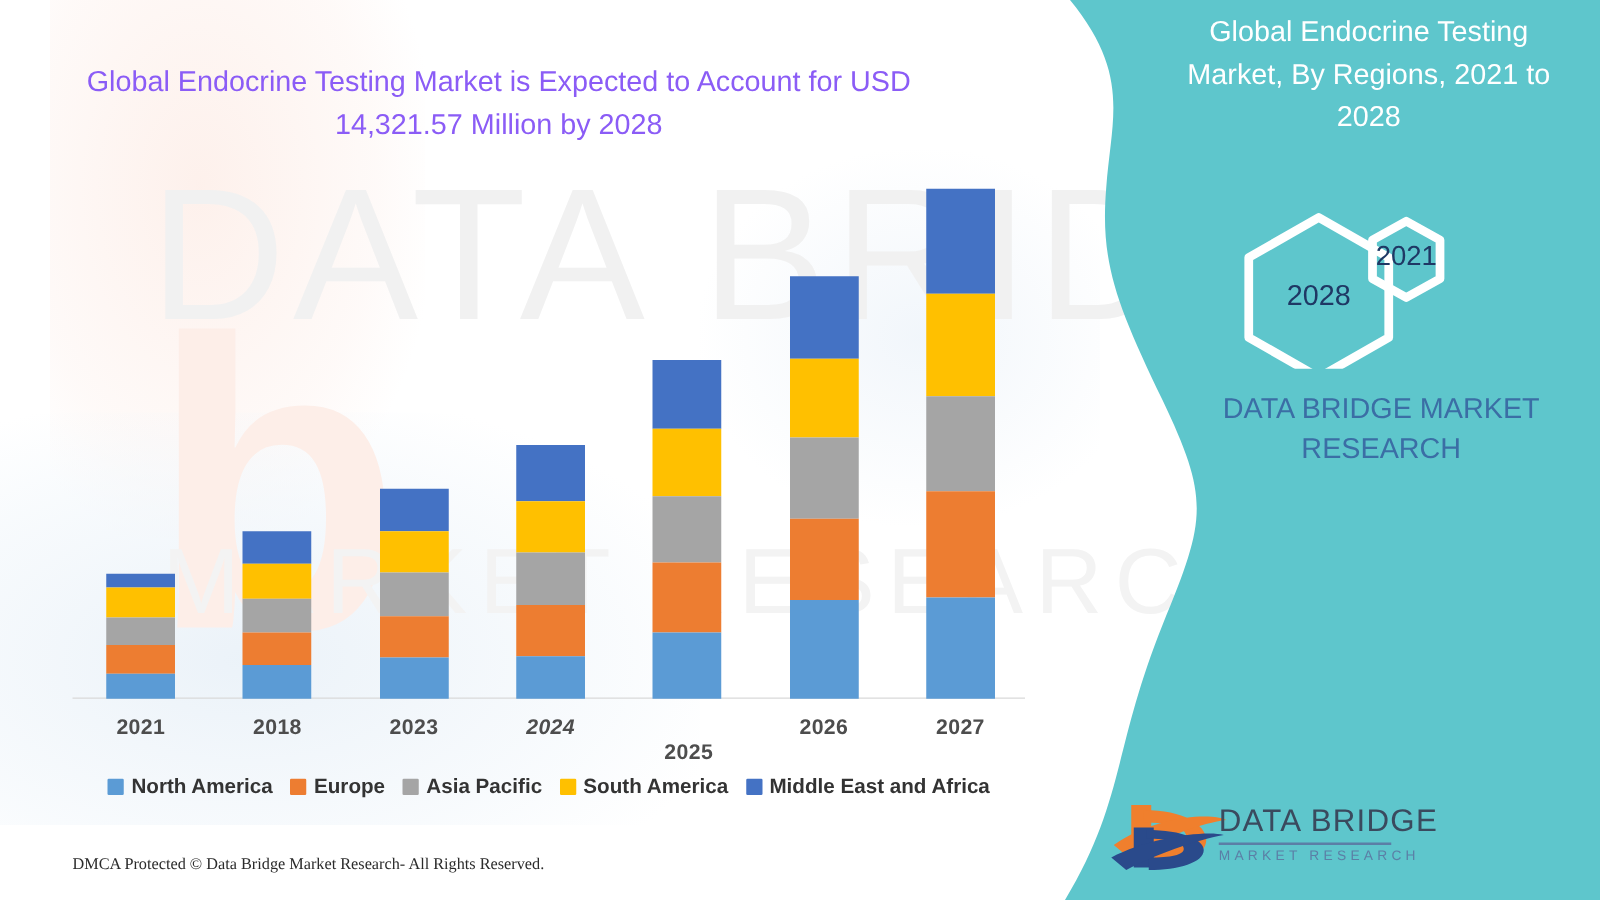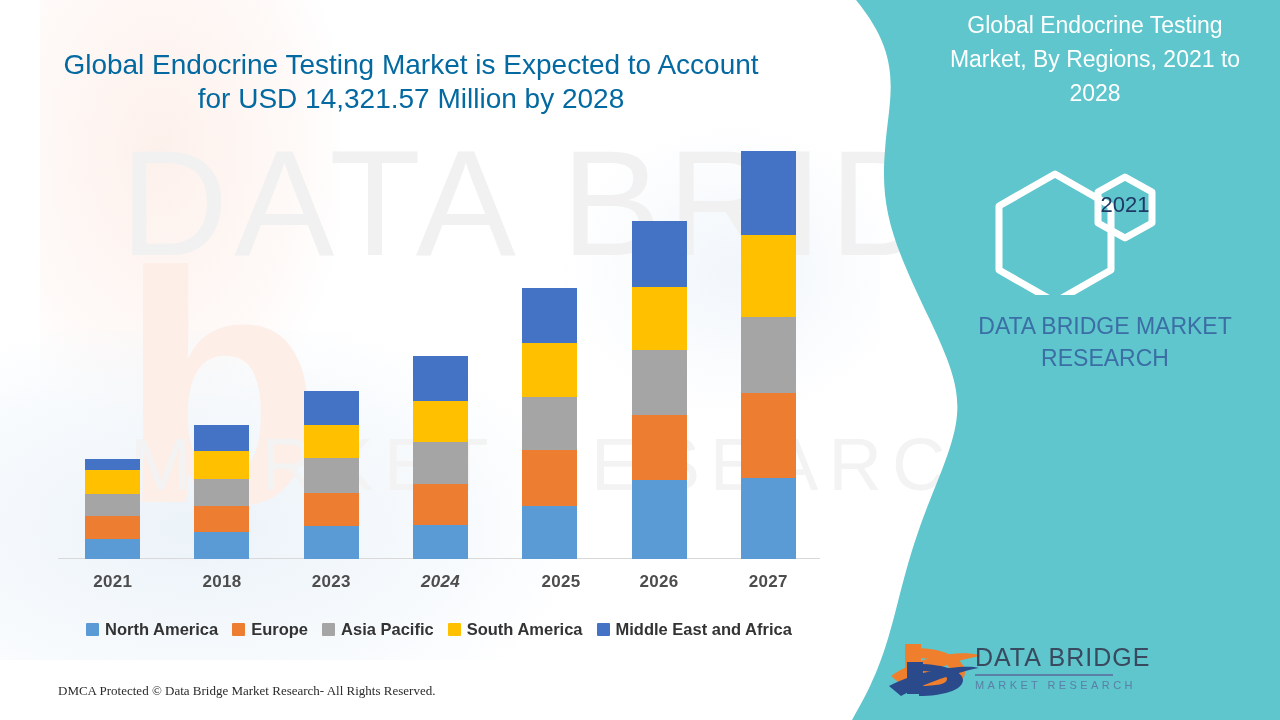--- a/index.html
+++ b/index.html
@@ -39,22 +39,22 @@
   }
   .wm-l1{position:absolute;left:120px;top:10px;font-size:150px;line-height:150px;color:#f1f1f1;}
   .wm-l2{position:absolute;left:130px;top:310px;font-size:74px;line-height:74px;color:#f3f3f3;letter-spacing:10px;}
   .wm-logo{
     position:absolute;left:120px;top:120px;font-size:330px;line-height:300px;
     color:#fdeee8;font-weight:700;font-family:"Liberation Sans", sans-serif;
   }
 
   
   .chart-title{
-    position:absolute;left:56px;top:48px;width:710px;
-    text-align:center;color:#0369a1;font-size:28px;line-height:34px;font-weight:400;
+    position:absolute;left:44px;top:48px;width:710px;
+    text-align:center;color:#8b5cf6;font-size:23px;line-height:34px;font-weight:400;
   }
 
   
   .plot{position:absolute;left:58px;top:150px;width:765px;height:409px;}
   .axis-line{position:absolute;left:58px;top:558px;width:762px;height:1px;background:#d9d9d9;}
   .bar-col{position:absolute;bottom:0;width:55px;}
   .seg{width:100%;display:block;}
 
   .xlabels{position:absolute;left:58px;top:572px;width:765px;height:30px;}
   .xlab{
@@ -169,21 +169,21 @@
         <div class="seg" title="Asia Pacific 2027" style="height: 75.256px; background: rgb(165, 165, 165);"></div>
         <div class="seg" title="Europe 2027" style="height: 85.481px; background: rgb(237, 125, 49);"></div>
         <div class="seg" title="North America 2027" style="height: 80.982px; background: rgb(91, 155, 213);"></div>
       </div>
     </div>
   <div class="xlabels" id="xlabels">
       <div class="xlab" style="left: 9.64286px;">2021</div>
       <div class="xlab" style="left: 118.929px;">2018</div>
       <div class="xlab" style="left: 228.214px;">2023</div>
       <div class="xlab" style="left: 337.5px; font-style: italic;">2024</div>
-      <div class="xlab" style="left: 458px;">2025</div>
+      <div class="xlab" style="left: 448px; margin-top: 20px;">2025</div>
       <div class="xlab" style="left: 556.071px;">2026</div>
       <div class="xlab" style="left: 665.357px;">2027</div>
     </div>
 
   <div class="legend" id="legend">
       <div class="leg-item">
         <span class="leg-sw" style="background: rgb(91, 155, 213);"></span>
         <span class="leg-txt">North America</span>
       </div>
       <div class="leg-item">
@@ -215,20 +215,21 @@
   </svg>
 
   <div class="panel-title">Global Endocrine Testing Market, By Regions, 2021 to 2028</div>
 
   <div class="hexwrap">
     <svg width="200" height="150" viewBox="0 0 200 150">
       <polygon points="113,47 140,32 167,47 167,78 140,93 113,78" fill="none" stroke="#ffffff" stroke-width="7" stroke-linejoin="round"></polygon>
       <polygon points="14,61 70,29 126,61 126,125 70,157 14,125" fill="none" stroke="#ffffff" stroke-width="7" stroke-linejoin="round"></polygon>
     </svg>
     <div class="hex-label" style="left:84px;top:47px;width:112px;font-size:22px;">2021</div>
+    <div class="hex-label" style="left:-30px;top:78px;width:200px;font-size:23px;">2028</div>
   </div>
 
   <div class="dbmr-text">DATA BRIDGE MARKET RESEARCH</div>
 
   <svg class="logo" viewBox="0 0 250 62">
     <path d="M20 8 L36 8 L36 52 L20 52 Z" fill="#f07f2d"></path>
     <path d="M30 12 C 62 12, 80 24, 80 36 C 80 48, 62 54, 36 54 L36 42 C 54 42, 64 39, 64 33 C 64 26, 50 22, 30 22 Z" fill="#f07f2d"></path>
     <path d="M6 40 C 40 16, 86 14, 96 20 C 78 22, 44 34, 18 50 Z" fill="#f07f2d"></path>
     <path d="M22 26 L38 26 L38 58 L22 58 Z" fill="#2a4a8b"></path>
     <path d="M32 28 C 62 28, 78 36, 78 44 C 78 54, 58 60, 34 60 L34 50 C 52 50, 62 48, 62 43 C 62 37, 50 35, 32 35 Z" fill="#2a4a8b"></path>

